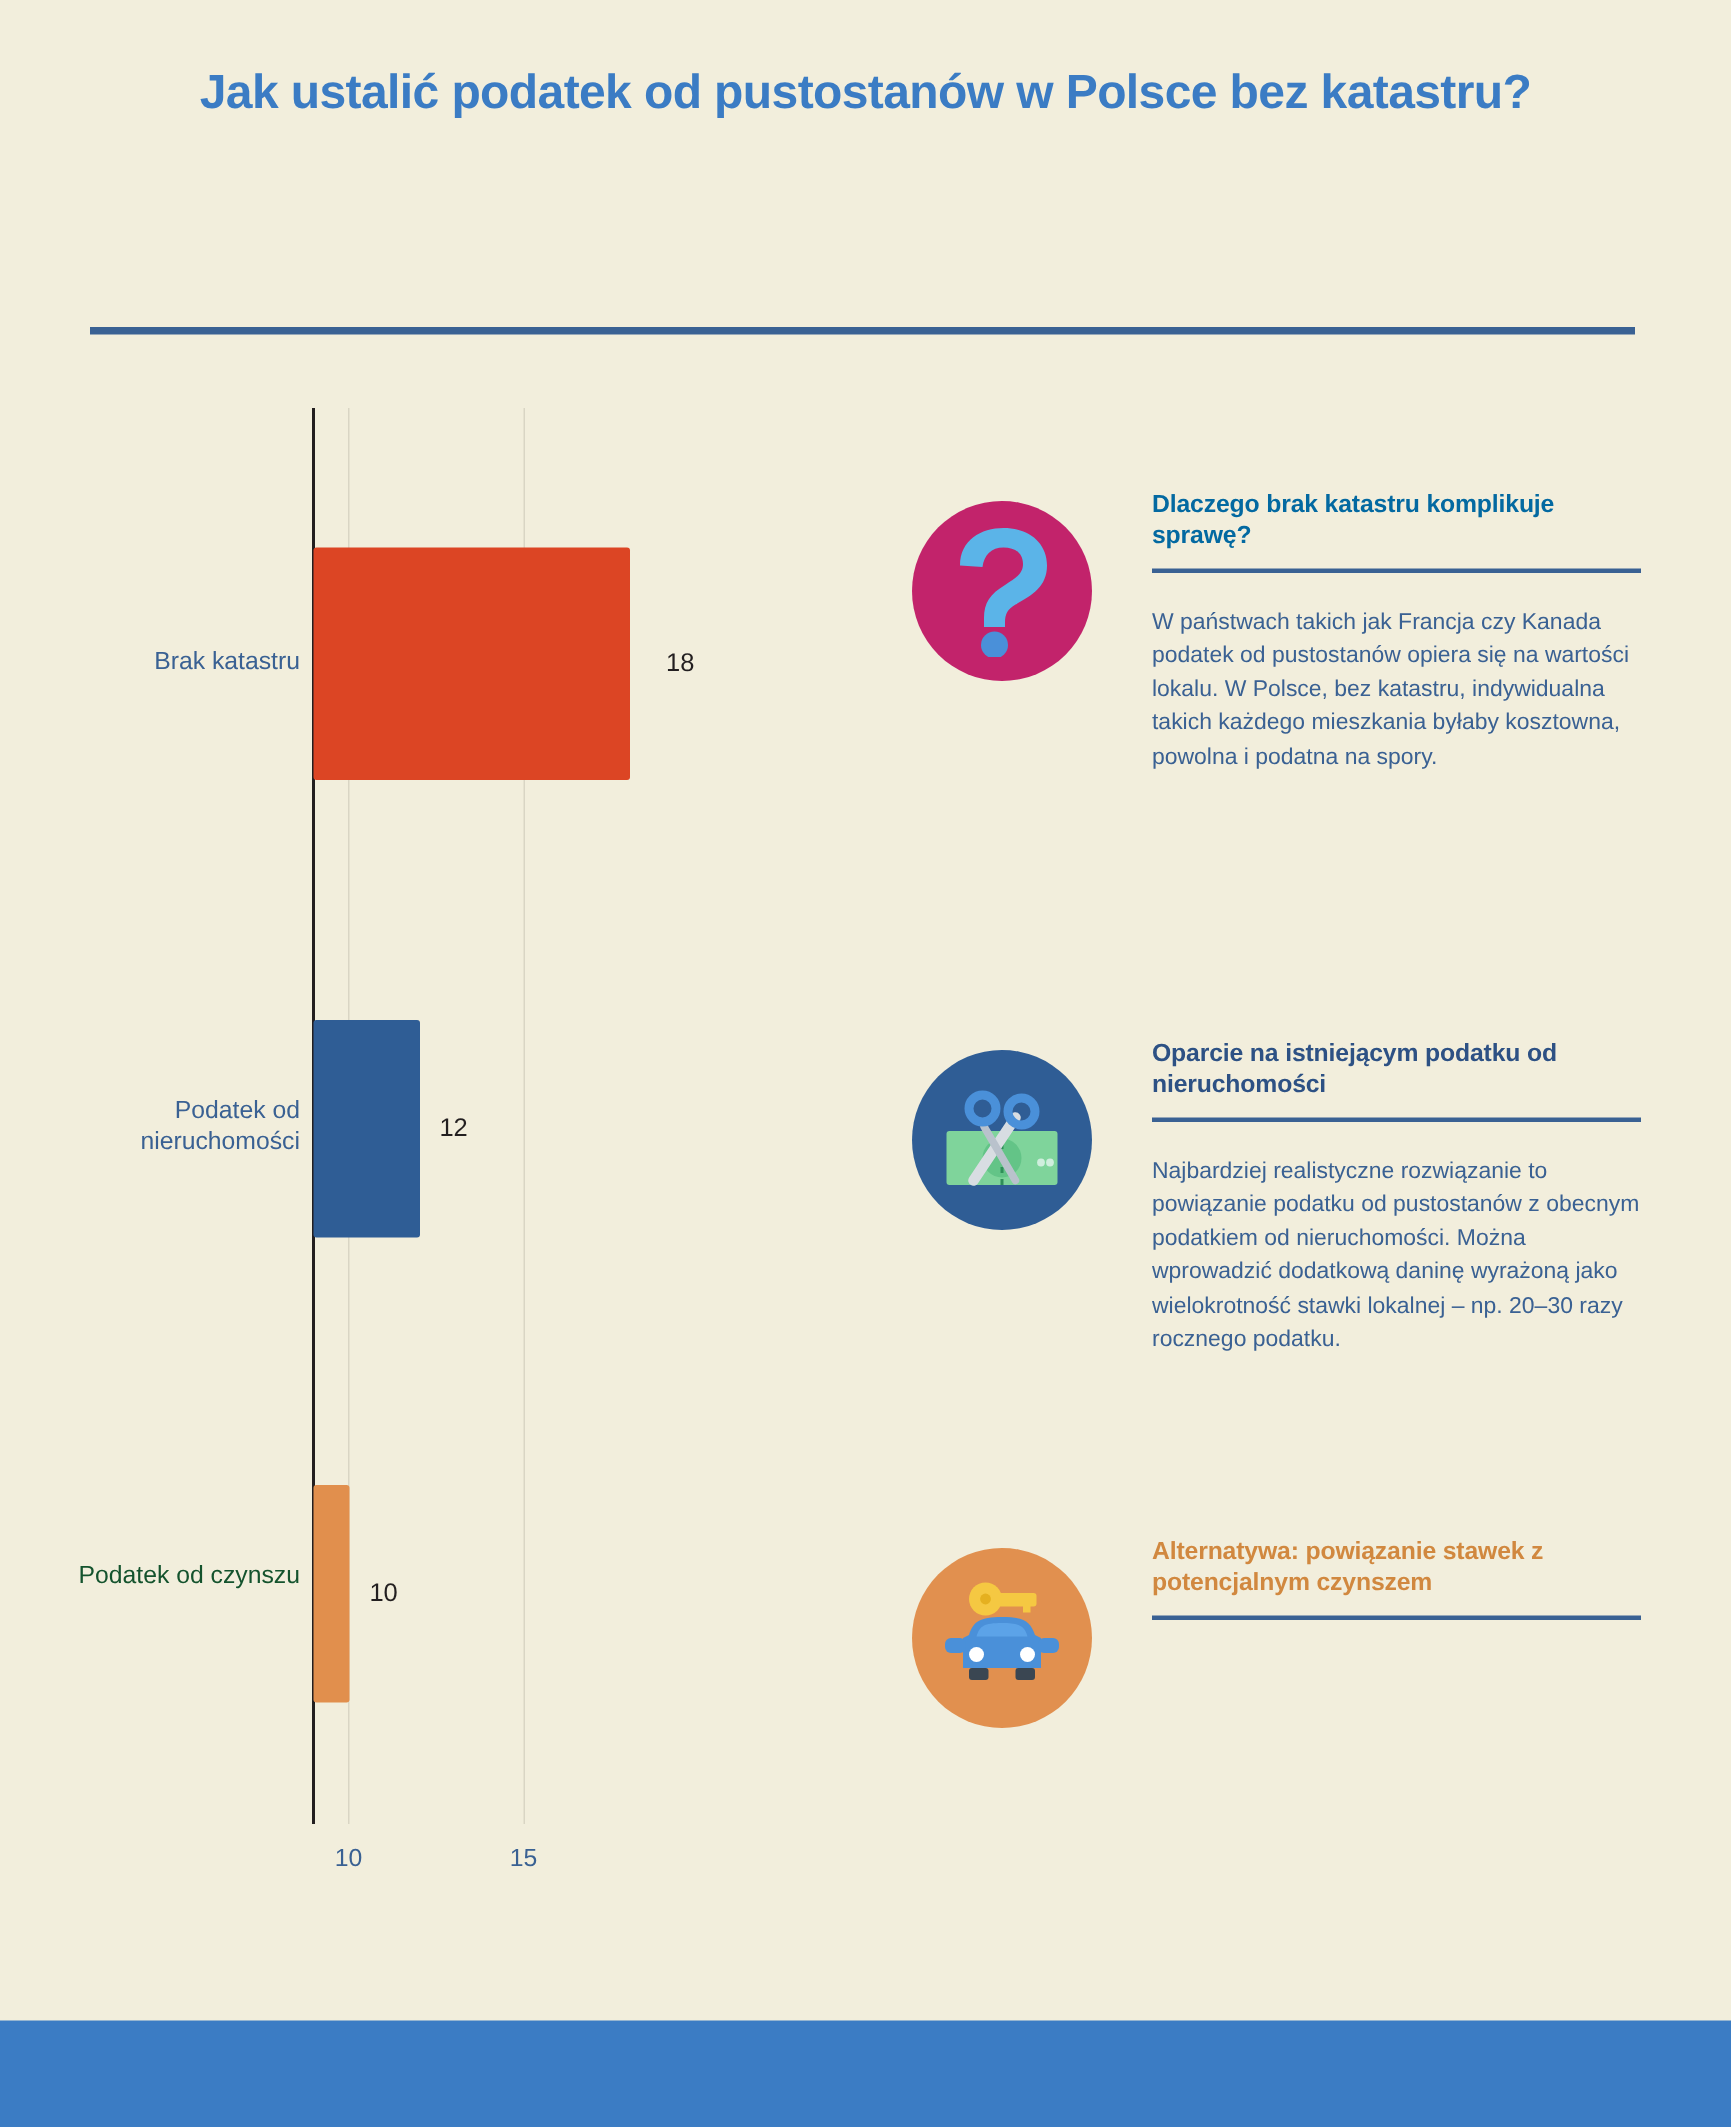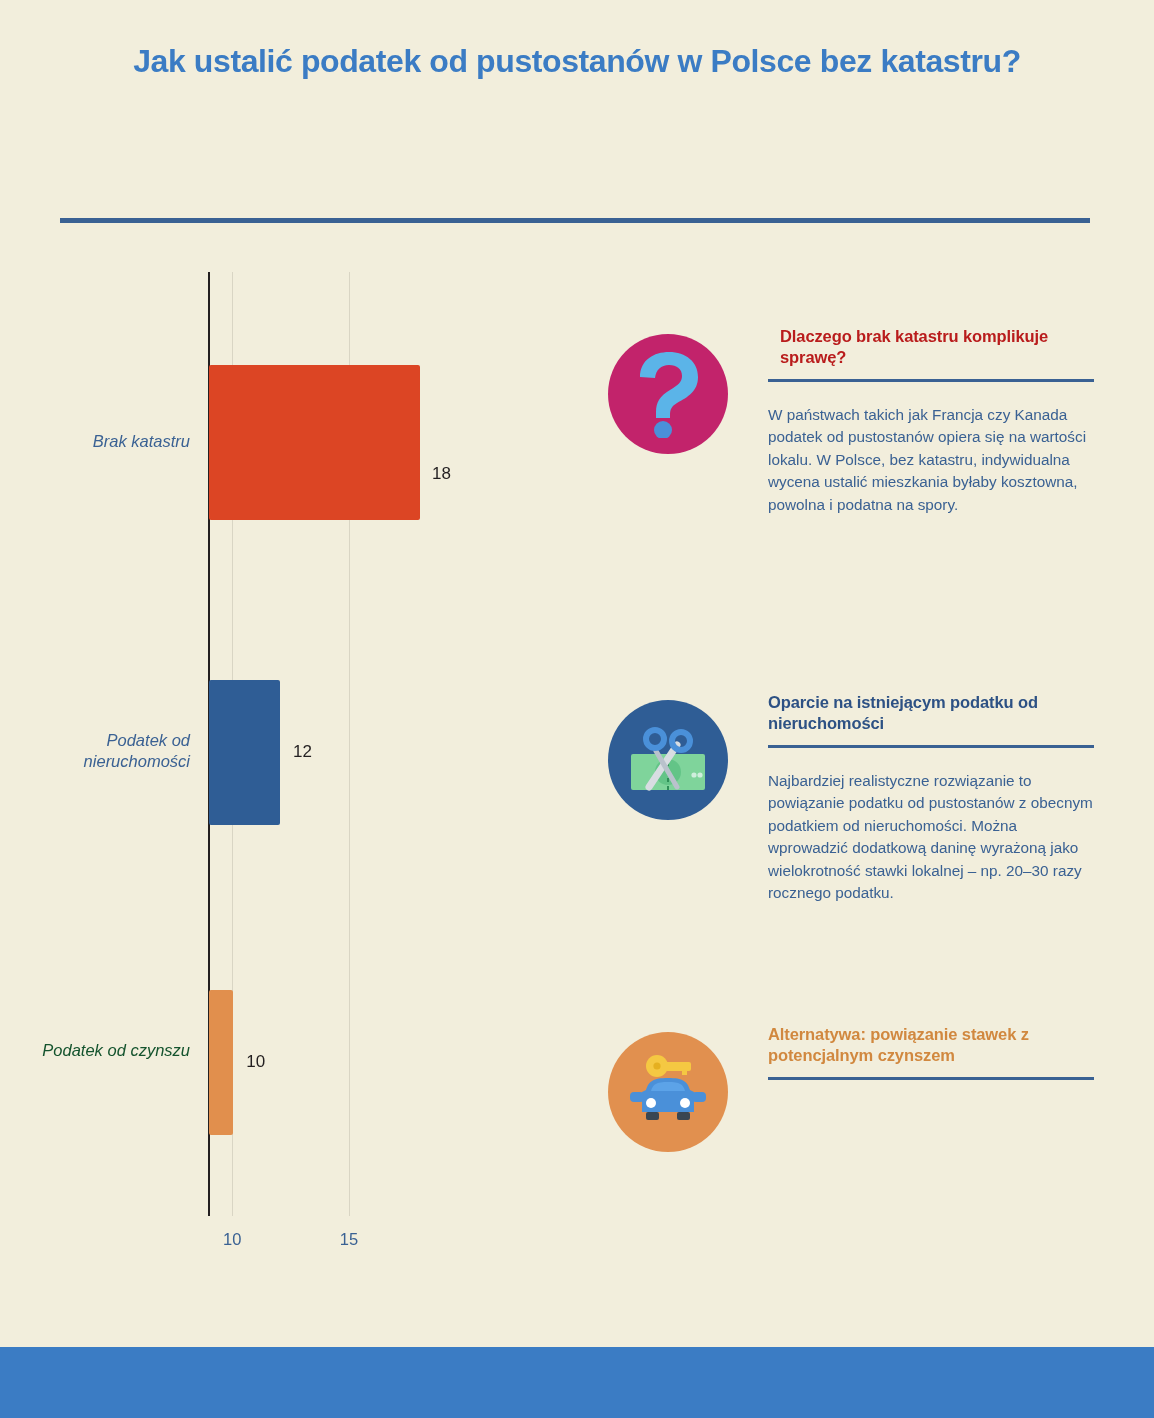--- a/index.html
+++ b/index.html
@@ -80,27 +80,26 @@
 
   .bar-value {
     position: absolute;
     font-size: 17px;
     color: #231f20;
     white-space: nowrap;
   }
 
   .cat-label {
     position: absolute;
-    right: 390px;
+    right: 380px;
     width: 150px;
     text-align: right;
     font-size: 16.5px;
     color: #3a6193;
     line-height: 1.28;
-    font-style: italic;
   }
 
   .tick-label {
     position: absolute;
     top: 958px;
     font-size: 16.5px;
     color: #3a6193;
     transform: translateX(-50%);
   }
 
@@ -174,43 +173,43 @@
 <div class="top-rule"></div>
 
 <div class="chart">
   <div class="plot" id="plot">
     <div class="axis-line"></div>
   <div class="gridline" style="left: 24.271px;"></div>
       <div class="tick-label" style="left: 24.271px; color: rgb(58, 97, 147);">10</div>
       <div class="gridline" style="left: 140.959px;"></div>
       <div class="tick-label" style="left: 140.959px; color: rgb(58, 97, 147);">15</div>
       <div class="bar" style="left: 1px; top: 92.5px; width: 210.971px; height: 155px; background: rgb(220, 69, 36);"></div>
-      <div class="bar-value" style="left: 224px; top: 160px; margin-top: 32px;">18</div>
+      <div class="bar-value" style="left: 236px; top: 160px;">18</div>
       <div class="cat-label" style="top: 159px; color: rgb(58, 97, 147);">Brak katastru</div>
       <div class="bar" style="left: 1px; top: 407.5px; width: 70.946px; height: 145px; background: rgb(47, 93, 149);"></div>
       <div class="bar-value" style="left: 84.946px; top: 470px;">12</div>
       <div class="cat-label" style="top: 458px; color: rgb(58, 97, 147);">Podatek od nieruchomości</div>
       <div class="bar" style="left: 1px; top: 717.5px; width: 24.271px; height: 145px; background: rgb(225, 143, 77);"></div>
       <div class="bar-value" style="left: 38.271px; top: 780px;">10</div>
       <div class="cat-label" style="top: 768px; color: #14532d;">Podatek od czynszu</div>
     </div>
 </div>
 
 <div class="cards" id="cards">
     <div class="card" style="position: absolute; top: 0px; left: 0px; width: 486px;">
       <div class="card-icon" style="background: rgb(194, 35, 107);">
         <svg width="76" height="88" viewBox="0 0 76 88">
           <path d="M10 27 C10 10 24 2 39 2 C56 2 68 12 68 27 C68 41 58 47 47 53 C42 56 40 59 40 65 L40 68 L26 68 L26 62 C26 52 30 46 40 40 C48 35 52 32 52 26 C52 19 47 15 39 15 C31 15 26 20 25 28 Z" fill="#5bb4e8"></path>
           <circle cx="33" cy="80" r="9" fill="#4a90d9"></circle>
         </svg>
       </div>
       <div class="card-body">
-        <div class="card-title" style="color: #b91c1c; margin-left: 12px;">Dlaczego brak katastru komplikuje sprawę?</div>
+        <div class="card-title" style="color: #0369a1;">Dlaczego brak katastru komplikuje sprawę?</div>
         <div class="card-rule"></div>
-        <div class="card-text">W państwach takich jak Francja czy Kanada podatek od pustostanów opiera się na wartości lokalu. W Polsce, bez katastru, indywidualna wycena ustalić mieszkania byłaby kosztowna, powolna i podatna na spory.</div>
+        <div class="card-text">W państwach takich jak Francja czy Kanada podatek od pustostanów opiera się na wartości lokalu. W Polsce, bez katastru, indywidualna takich każdego mieszkania byłaby kosztowna, powolna i podatna na spory.</div>
       </div>
     </div>
     <div class="card" style="position: absolute; top: 320px; left: 0px; width: 486px; margin-top: 46px;">
       <div class="card-icon" style="background: rgb(47, 93, 149);">
         <svg width="86" height="78" viewBox="0 0 86 78">
           <rect x="6" y="33" width="74" height="36" rx="2" fill="#7fd49b"></rect>
           <circle cx="43" cy="51" r="13" fill="#63c487"></circle>
           <line x1="43" y1="33" x2="43" y2="69" stroke="#2f8f58" stroke-width="2" stroke-dasharray="4 4"></line>
           <circle cx="69" cy="54" r="2.6" fill="#cfeedd"></circle>
           <circle cx="75" cy="54" r="2.6" fill="#cfeedd"></circle>

